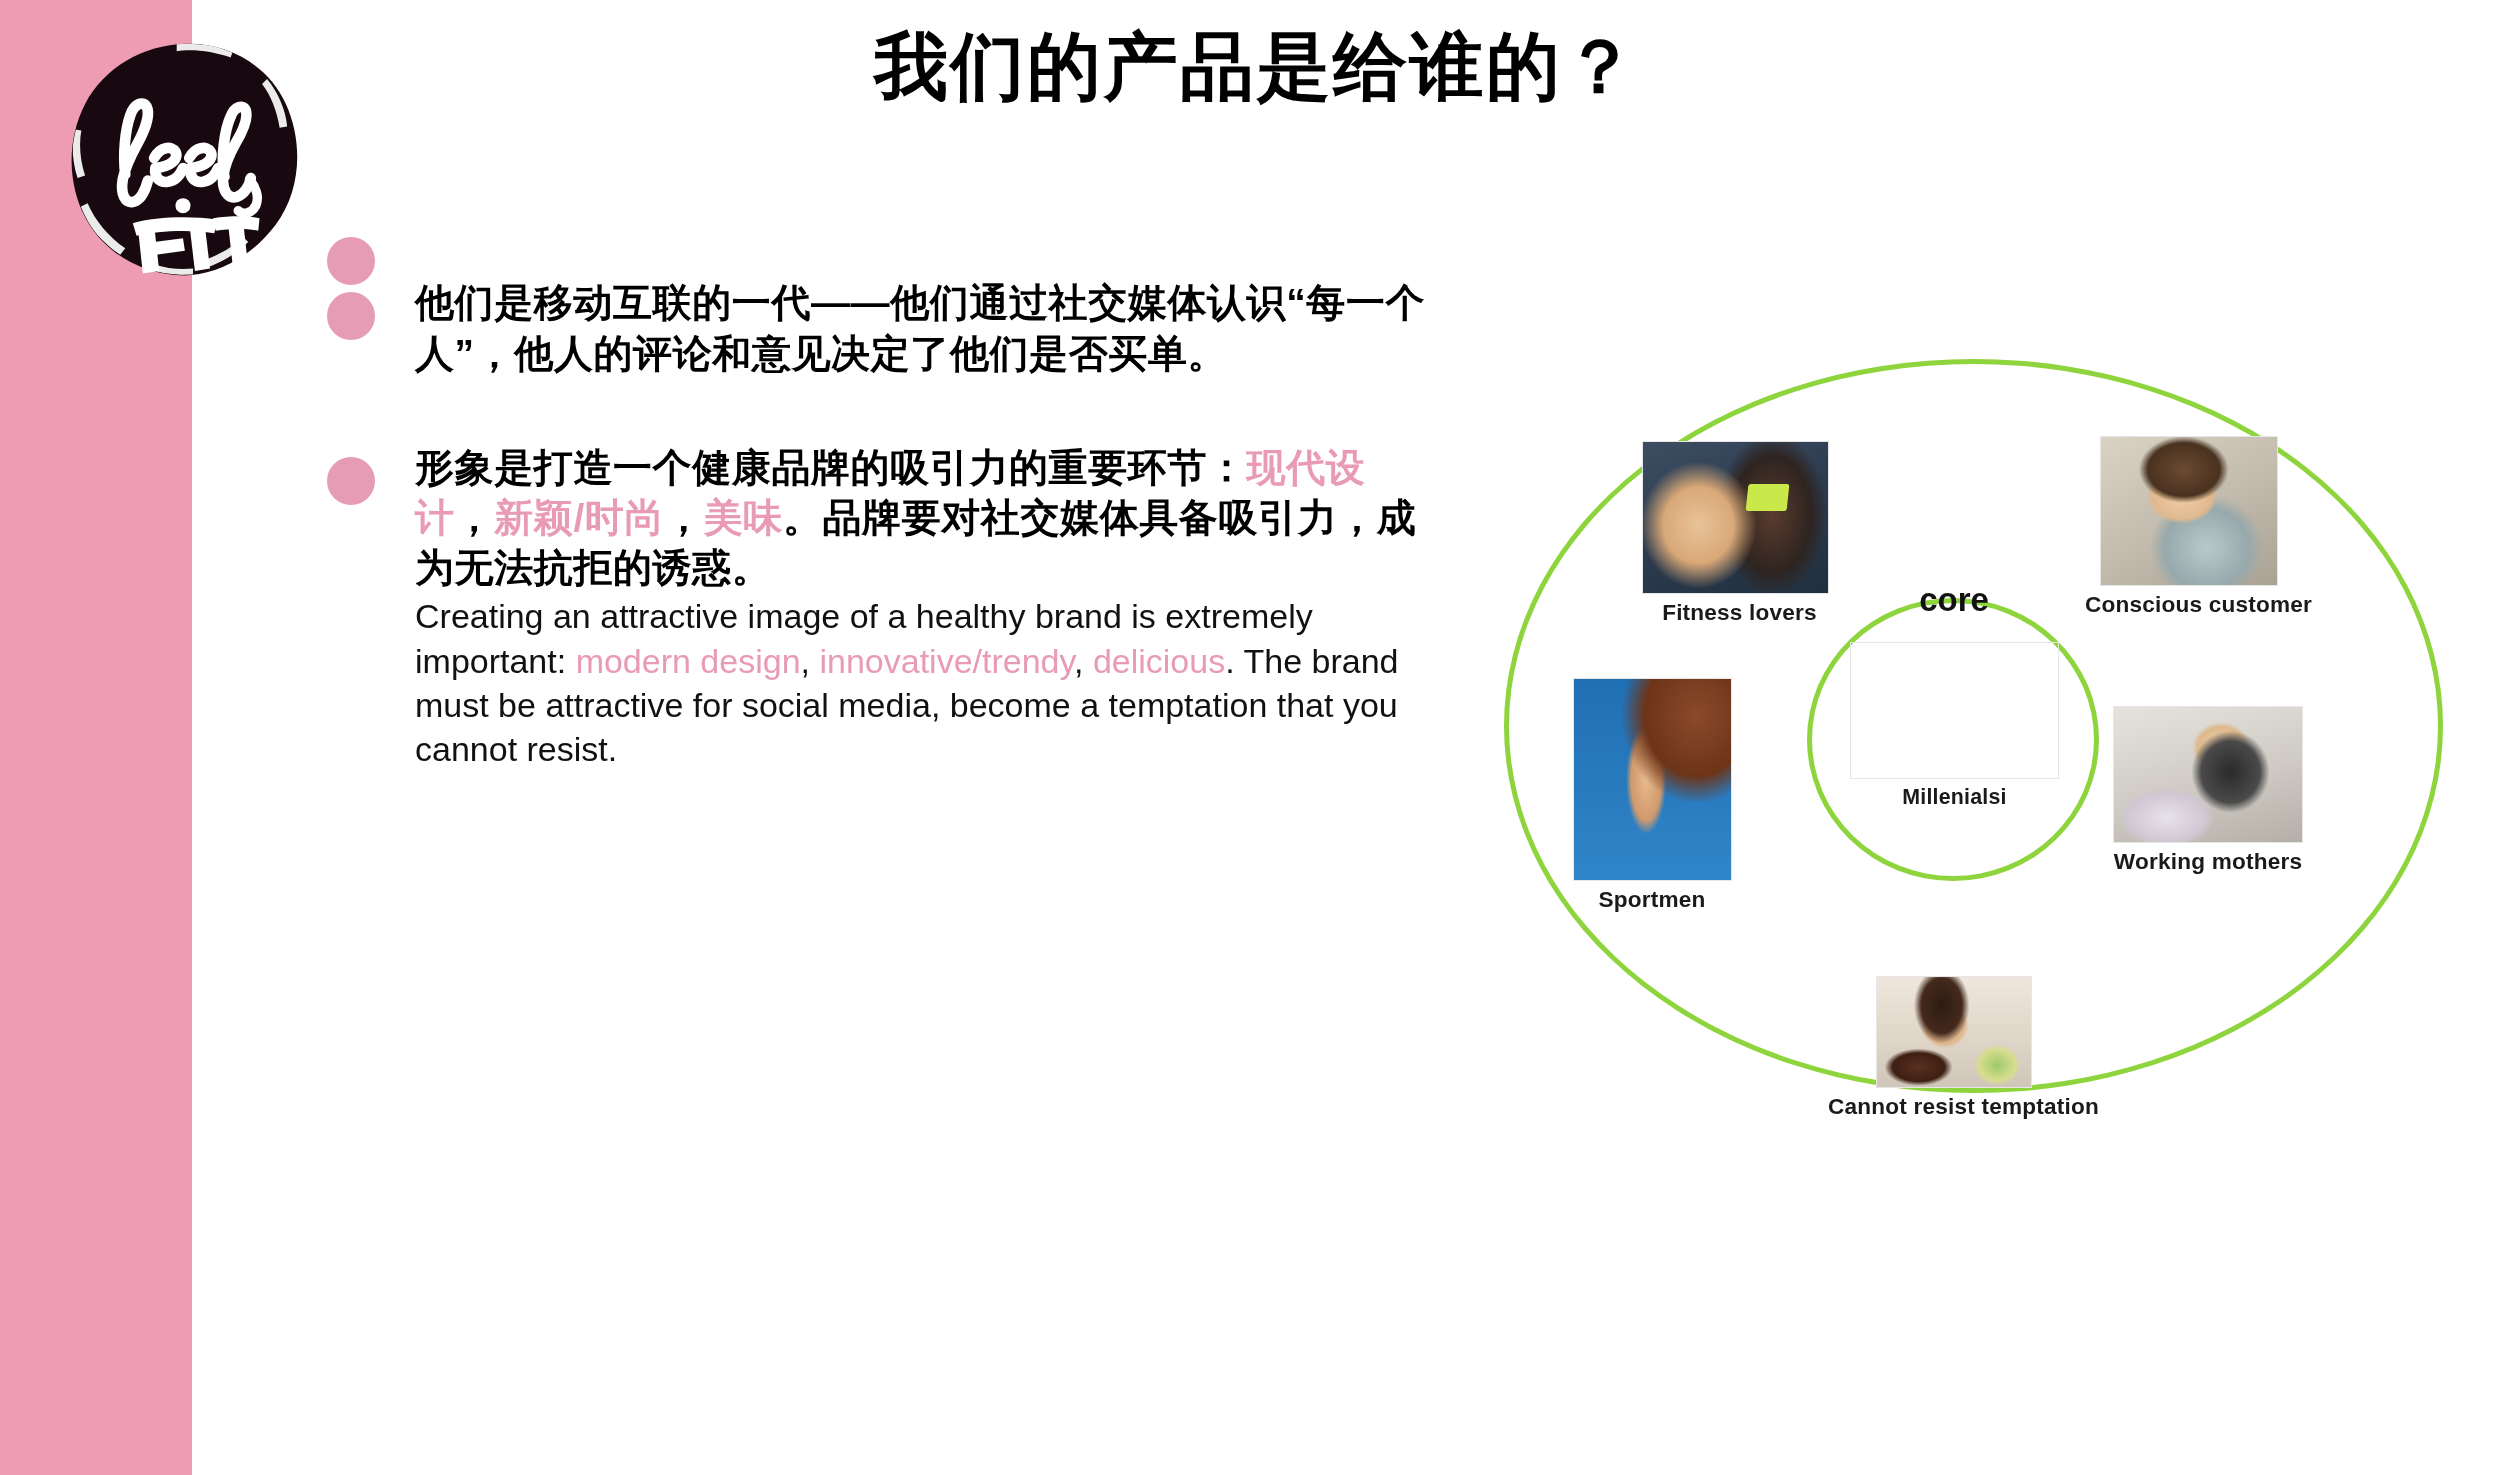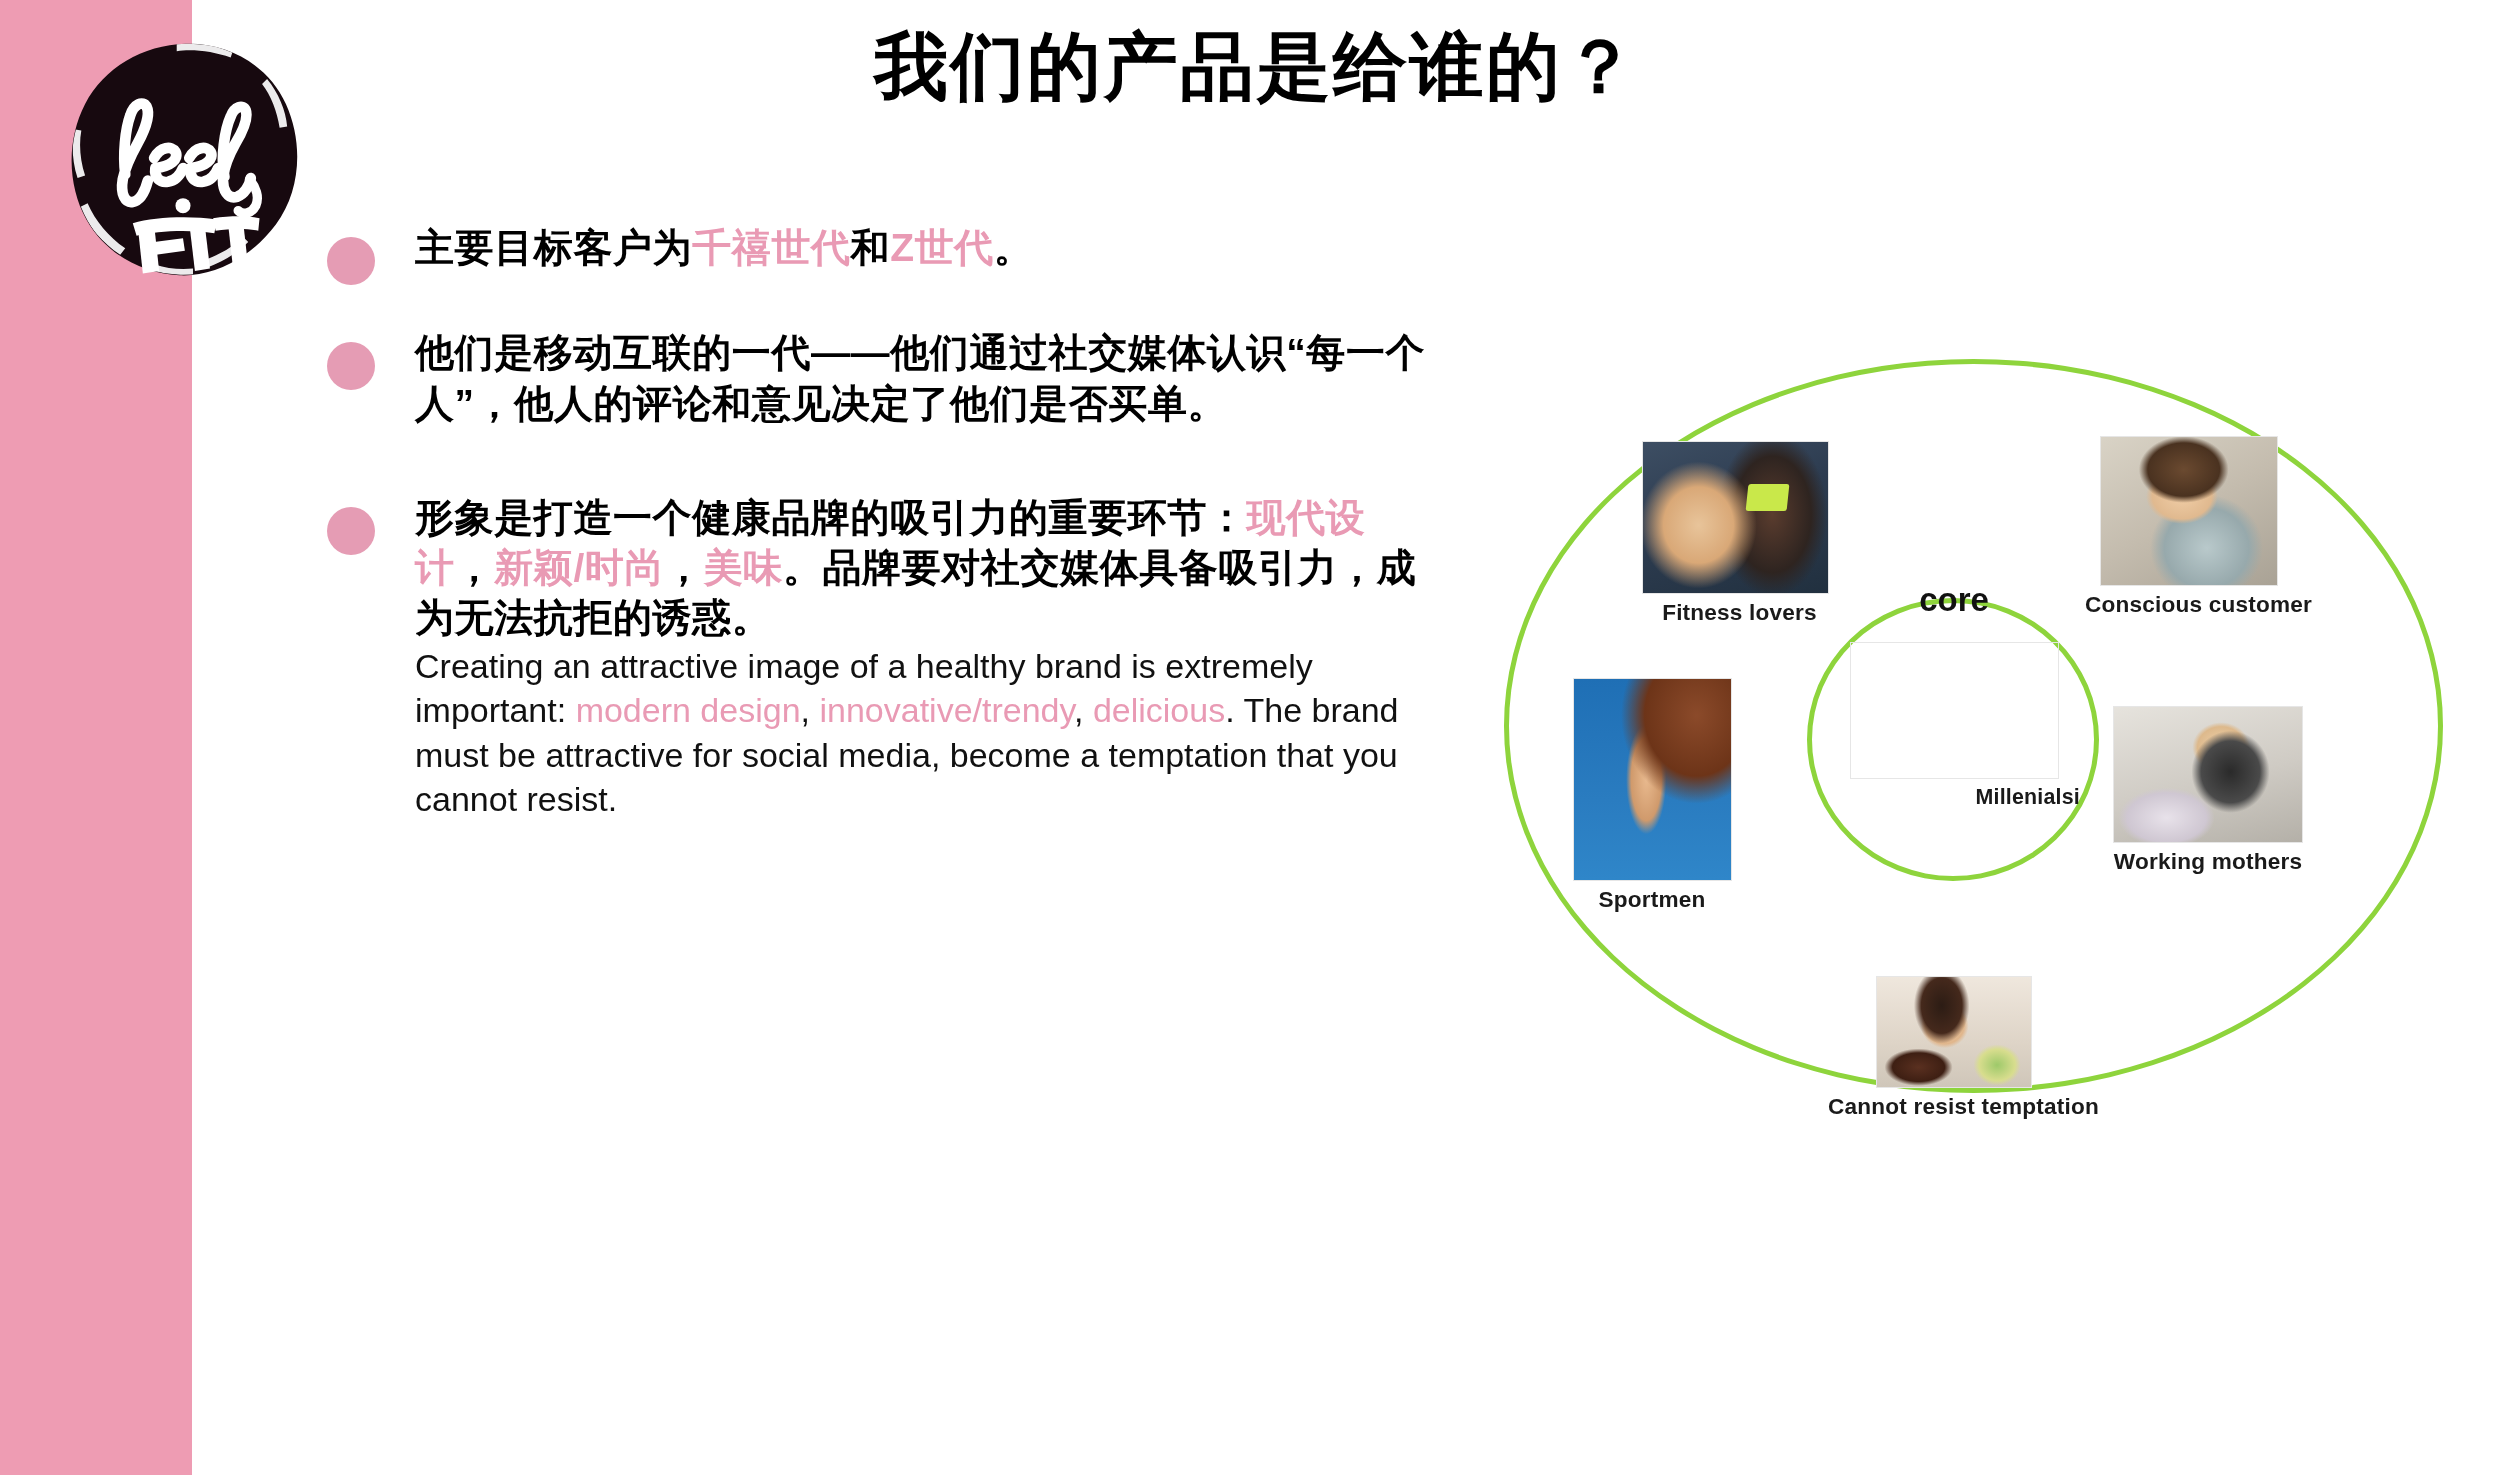--- a/index.html
+++ b/index.html
@@ -135,21 +135,21 @@
   .n-mothers  { left: 606px;  top: 364px;  width: 214px; }
   .n-tempt    { left: 333px;  top: 634px; width: 251px; }
   .n-core     { left: 334px;  top: 300px;  width: 251px; }
 
   .n-fitness .thumb { width: 185px; height: 151px; }
   .n-consc   .thumb { width: 176px; height: 148px; margin: 0 auto; }
   .n-sport   .thumb { width: 157px; height: 201px; margin: 0 auto; }
   .n-mothers .thumb { width: 188px; height: 135px; margin: 0 auto; }
   .n-tempt   .thumb { width: 154px; height: 110px; margin: 0 auto; }
   .n-core    .thumb { width: 207px; height: 135px; margin: 0 auto; }
-  .n-core .cap { font-size: 21.4px; font-weight: 700; text-align: right; }
+  .n-core .cap { font-size: 21.4px; font-weight: 700; }
 
   
   .ph-fitness {
     background:
       radial-gradient(ellipse 45% 60% at 30% 55%, #e8c49a 0%, #d9a877 42%, rgba(0,0,0,0) 70%),
       radial-gradient(ellipse 38% 70% at 70% 48%, #5a3c2e 0%, #2e2420 55%, rgba(0,0,0,0) 78%),
       linear-gradient(160deg, #3d4e63 0%, #2d3c50 45%, #21303f 100%);
   }
   .ph-fitness::after {
     content:""; position:absolute; left:56%; top:28%; width:22%; height:18%;
@@ -246,21 +246,20 @@
     </g>
   </svg>
 </div>
 
 <div class="title">我们的产品是给谁的？</div>
 
 <div class="bullets">
 
   <div class="bullet b1">
     <span class="dot"></span>
-    <div class="cn"><span><span>主要目标客户为</span><span class="pink-txt">千禧世代</span><span>和</span><span class="pink-txt">Z世代</span><span>。</span></span></div>
   </div>
 
   <div class="bullet b2">
     <span class="dot"></span>
     <div class="cn"><span><span>他们是移动互联的一代——他们通过社交媒体认识“每一个人”，他人的评论和意见决定了他们是否买单。</span></span></div>
   </div>
 
   <div class="bullet b3">
     <span class="dot"></span>
     <div class="cn"><span><span>形象是打造一个健康品牌的吸引力的重要环节：</span><span class="pink-txt">现代设计</span><span>，</span><span class="pink-txt">新颖/时尚</span><span>，</span><span class="pink-txt">美味</span><span>。品牌要对社交媒体具备吸引力，成为无法抗拒的诱惑。</span></span></div>

